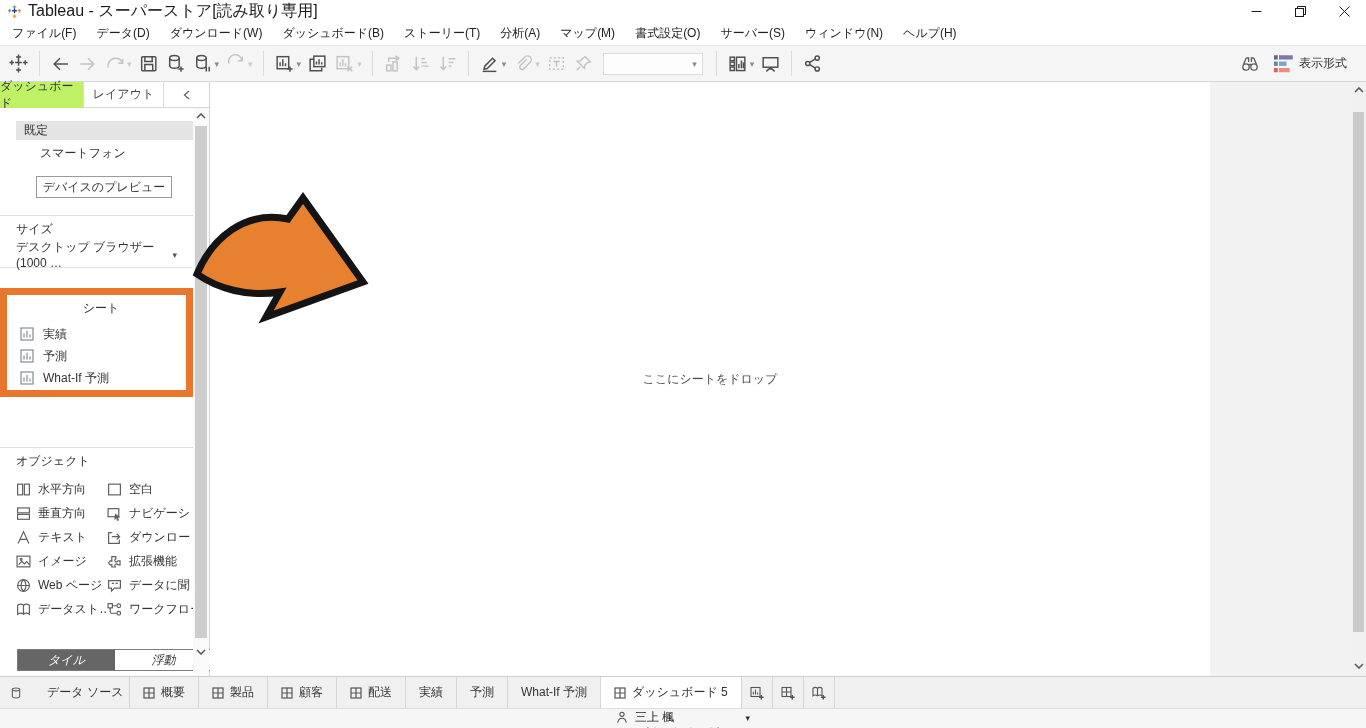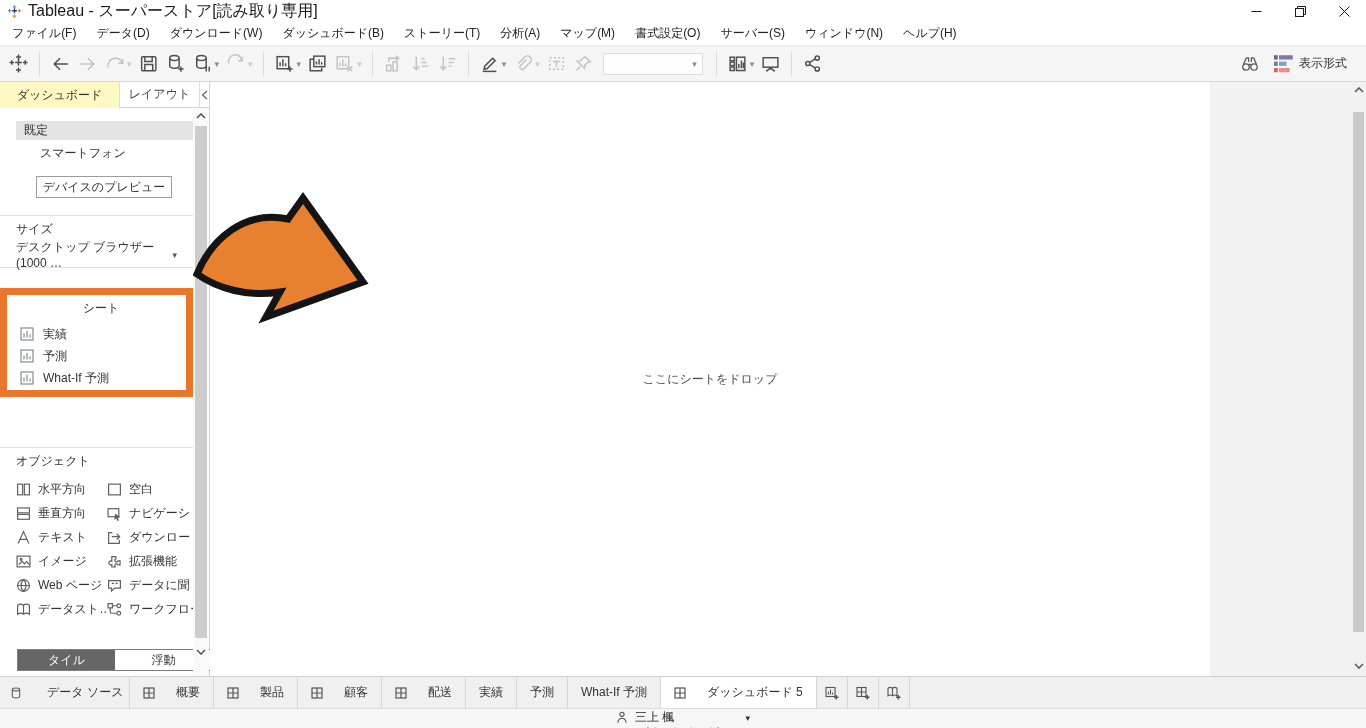--- a/index.html
+++ b/index.html
@@ -31,21 +31,21 @@
   .tb-right { display:flex; align-items:center; gap:5px; margin-right:14px; color:#333; }
   .tb-right svg { width:20px; height:20px; }
 
   
   .main { display:flex; height:594px; position:relative; background:#f2f2f2; }
 
   
   .left-panel { width:210px; border-right:1px solid #d5d5d5; background:#fff; position:relative; flex:none; }
   .panel-tabs { height:26px; display:flex; font-size:12px; }
   .panel-tab { display:flex; align-items:center; justify-content:center; border-right:1px solid #dcdcdc; }
-  .panel-tab.active { width:120px; background:#fef9c3; }
+  .panel-tab.active { width:84px; background:#bef264; }
   .panel-tab.inactive { width:80px; border-bottom:1px solid #d5d5d5; color:#444; }
   .panel-collapse { flex:1; display:flex; align-items:center; justify-content:center; border-bottom:1px solid #d5d5d5; color:#666; font-size:13px; }
   .panel-body { position:absolute; top:26px; left:0; width:193px; bottom:0; background:#fff; }
   .row-default { margin:13px 0 0 16px; height:19px; line-height:19px; background:#e4e4e4; padding-left:8px; }
   .row-phone { margin:4px 0 0 16px; height:19px; line-height:19px; padding-left:24px; }
   .preview-btn { display:block; margin:13px 0 0 36px; width:136px; height:22px; background:#fff; border:1px solid #9c9c9c; font-size:12px; color:#333; font-family:inherit; }
   .pdivider { height:1px; background:#e2e2e2; }
   .d1 { margin-top:17px; } .d2 { margin-top:3px; } .d3 { margin-top:50px; }
   .sec-label { margin:5px 0 0 16px; color:#333; }
   .size-select { margin:7px 16px 0 16px; height:19px; display:flex; align-items:center; justify-content:space-between; color:#333; }
@@ -53,21 +53,21 @@
   .sheets-box { margin-top:20px; width:193px; border:7px solid #E8762D; background:#fff; padding:3px 0 1px 9px; }
   .sheets-box .sec-label { margin:0; padding-top:2px;text-align:center; }
   .sheet-list { margin-top:6px; }
   .sheet-item { height:22px; display:flex; align-items:center; gap:9px; padding-left:4px; }
   .sheet-item svg { width:14px; height:14px; flex:none; }
   .objects-grid { margin:7px 0 0 16px; display:grid; grid-template-columns:91px 86px; grid-auto-rows:24px; align-items:center; overflow:hidden; }
   .obj { display:flex; align-items:center; gap:7px; white-space:nowrap; overflow:hidden; color:#333; }
   .obj svg { width:15px; height:15px; flex:none; }
   .obj svg * { stroke:#5f5f5f; fill:none; stroke-width:1.1; }
   .obj svg .fil { fill:#5f5f5f; stroke:none; }
-  .layout-toggle { position:absolute; bottom:5px; left:17px; width:196px; height:22px; display:flex; border:1px solid #7d7d7d; }
+  .layout-toggle { position:absolute; bottom:5px; left:17px; width:196px; height:22px; display:flex; border:1px solid #7d7d7d;font-style:italic; }
   .layout-toggle .half { flex:1; display:flex; align-items:center; justify-content:center; font-size:12px; }
   .half.tiled { background:#666666; color:#fff; }
   .half.floating { background:#fff; color:#333; }
   
   .panel-scroll { position:absolute; top:26px; right:0; width:16px; bottom:0; background:#fafafa; }
   .scroll-arrow { height:16px; display:flex; align-items:center; justify-content:center; }
   .scroll-arrow svg { width:10px; height:6px; } .scroll-arrow polyline { fill:none; stroke:#5a5a5a; stroke-width:1.6; }
   .panel-thumb { position:absolute; top:18px; left:2px; width:12px; bottom:38px; background:#cdcdcd; }
   .panel-scroll .down { position:absolute; bottom:16px; left:0; right:0; }
 
@@ -78,21 +78,21 @@
   .canvas-scroll { position:absolute; right:0; top:0; width:15px; height:100%; background:#f1f1f1; }
   .canvas-thumb { position:absolute; top:30px; left:2px; width:11px; height:520px; background:#c9c9c9; }
   .canvas-scroll .down { position:absolute; bottom:2px; left:0; right:0; }
 
   
   .annot-arrow { position:absolute; left:190px; top:192px; width:180px; height:132px; z-index:60; pointer-events:none; }
 
   
   .tabbar { height:32px; display:flex; background:#f0f0f0; border-top:1px solid #cfcfcf; align-items:stretch; font-size:12px; }
   .ds-tab { width:130px; display:flex; align-items:center; gap:25px; padding-left:10px; border-right:1px solid #d6d6d6; color:#333; }
-  .sheet-tab { display:flex; align-items:center; gap:21px; padding:0 13px; border-right:1px solid #d6d6d6; color:#333; }
+  .sheet-tab { display:flex; align-items:center; gap:6px; padding:0 13px; border-right:1px solid #d6d6d6; color:#333; }
   .sheet-tab.active { background:#fff; }
   .sheet-tab svg, .ds-tab svg { width:12px; height:12px; }
   .newbtn { width:31px; display:flex; align-items:center; justify-content:center; border-right:1px solid #d6d6d6; color:#555; }
   .newbtn svg { width:16px; height:16px; }
   .tab-grid-icon * { stroke:#555; fill:none; stroke-width:1.2; }
 
   
   .statusbar { height:20px; background:#f6f6f6; border-top:1px solid #ddd; display:flex; align-items:center;flex-direction:column; }
   .sb-sep { width:1px; height:100%; background:#d9d9d9; }
   .sb-user { width:150px; display:flex; align-items:center; gap:7px; padding:0 8px; color:#222; }

